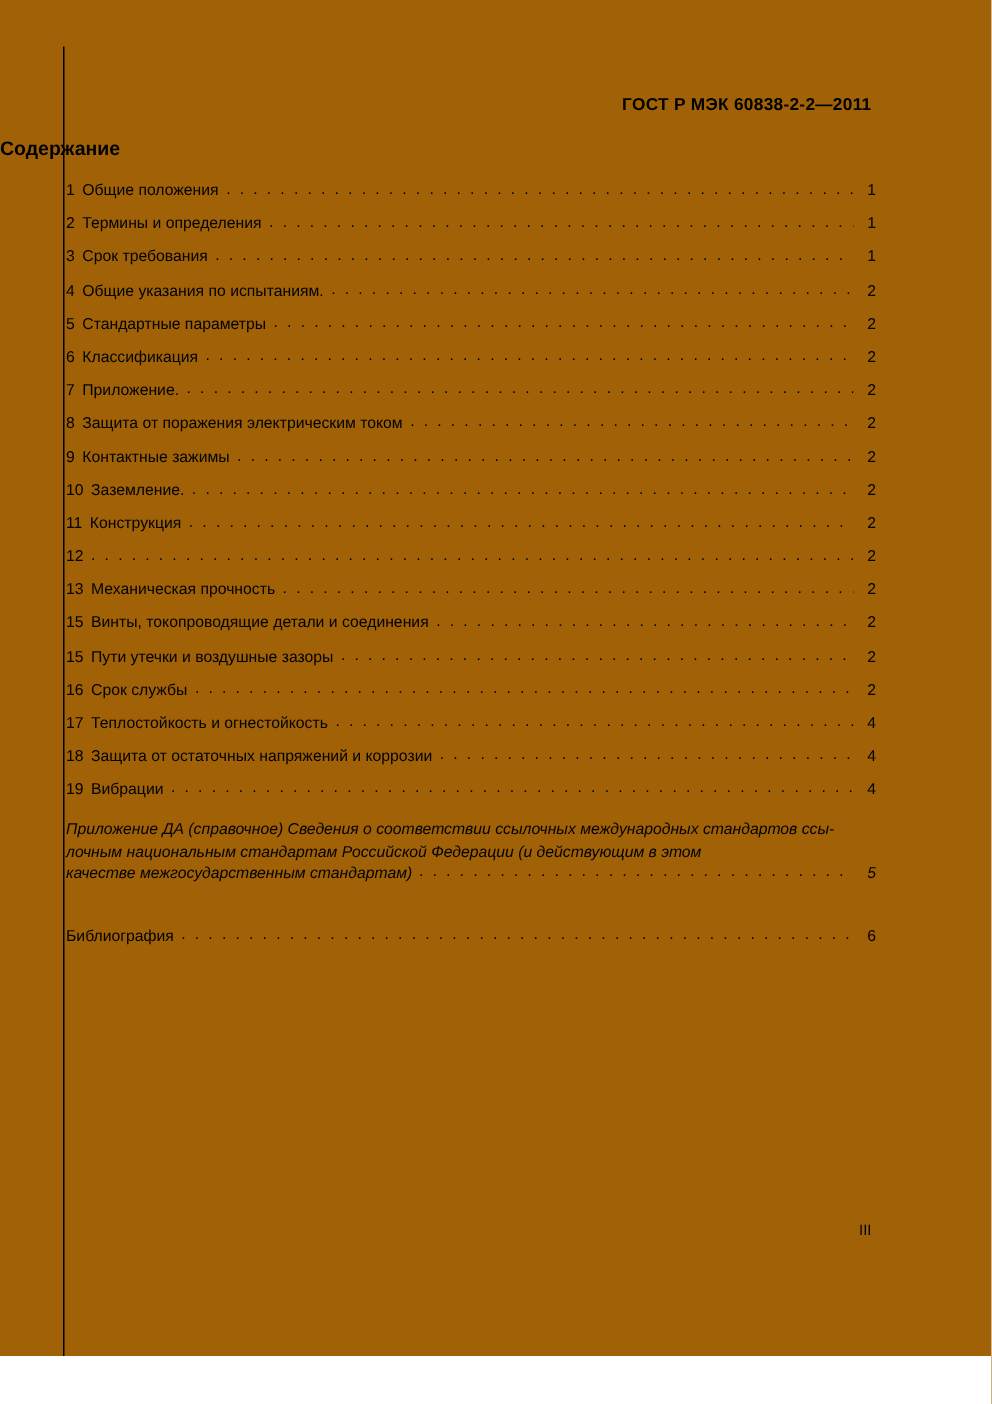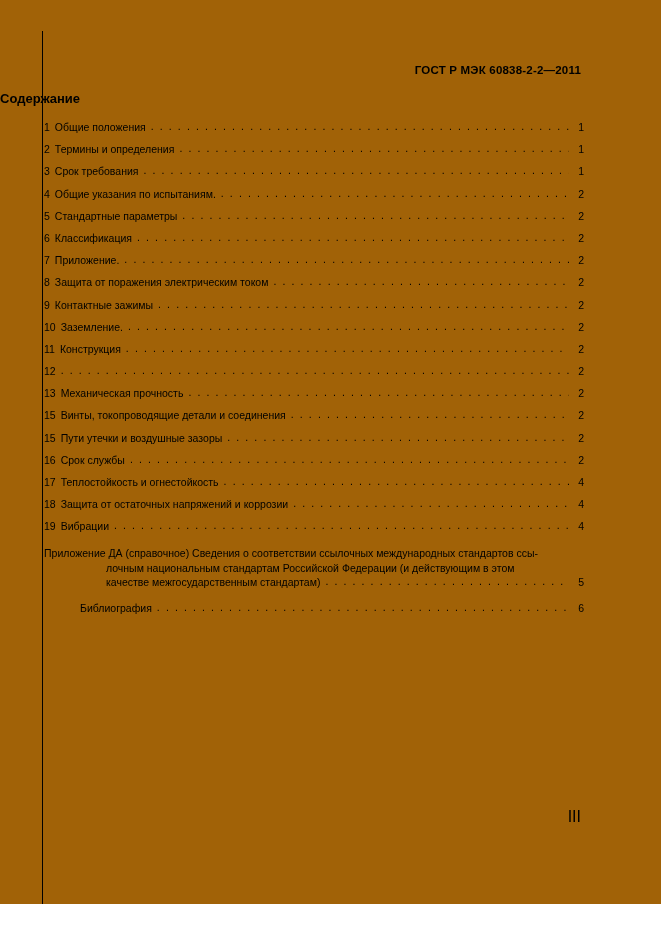--- a/index.html
+++ b/index.html
@@ -80,50 +80,48 @@
     flex: 0 0 auto;
     padding-left: 5px;
     text-align: right;
     min-width: 10px;
   }
   
   .toc-appendix {
     font-size: 10.5px;
     line-height: 14.5px;
     margin-top: 14px;
-    margin-bottom: 12px;
     position: relative;
+    font-style: italic;
   }
   .appendix-line1 {
     display: block;
   }
   .appendix-line2 {
     display: flex;
     align-items: center;
-    padding-left: 62px;
     white-space: nowrap;
   }
   .appendix-text2 {
     flex: 0 0 auto;
     padding-right: 5px;
   }
   .biblio-row {
     display: flex;
     align-items: flex-end;
     font-size: 10.5px;
     line-height: 12px;
-    margin-top: 0;
-    white-space: nowrap;
-    padding-left: 36px;
+    margin-top: 28px;
+    white-space: nowrap;
   }
   .footer-page {
     position: absolute;
     right: 80px;
     bottom: 78px;
-    font-size: 16px;
+    font-size: 10px;
   }
 </style>
 </head>
 <body>
 
 <div class="page">
 
   <div class="margin-rule"></div>
 
   <div class="header-std">ГОСТ Р МЭК 60838-2-2—2011</div>

